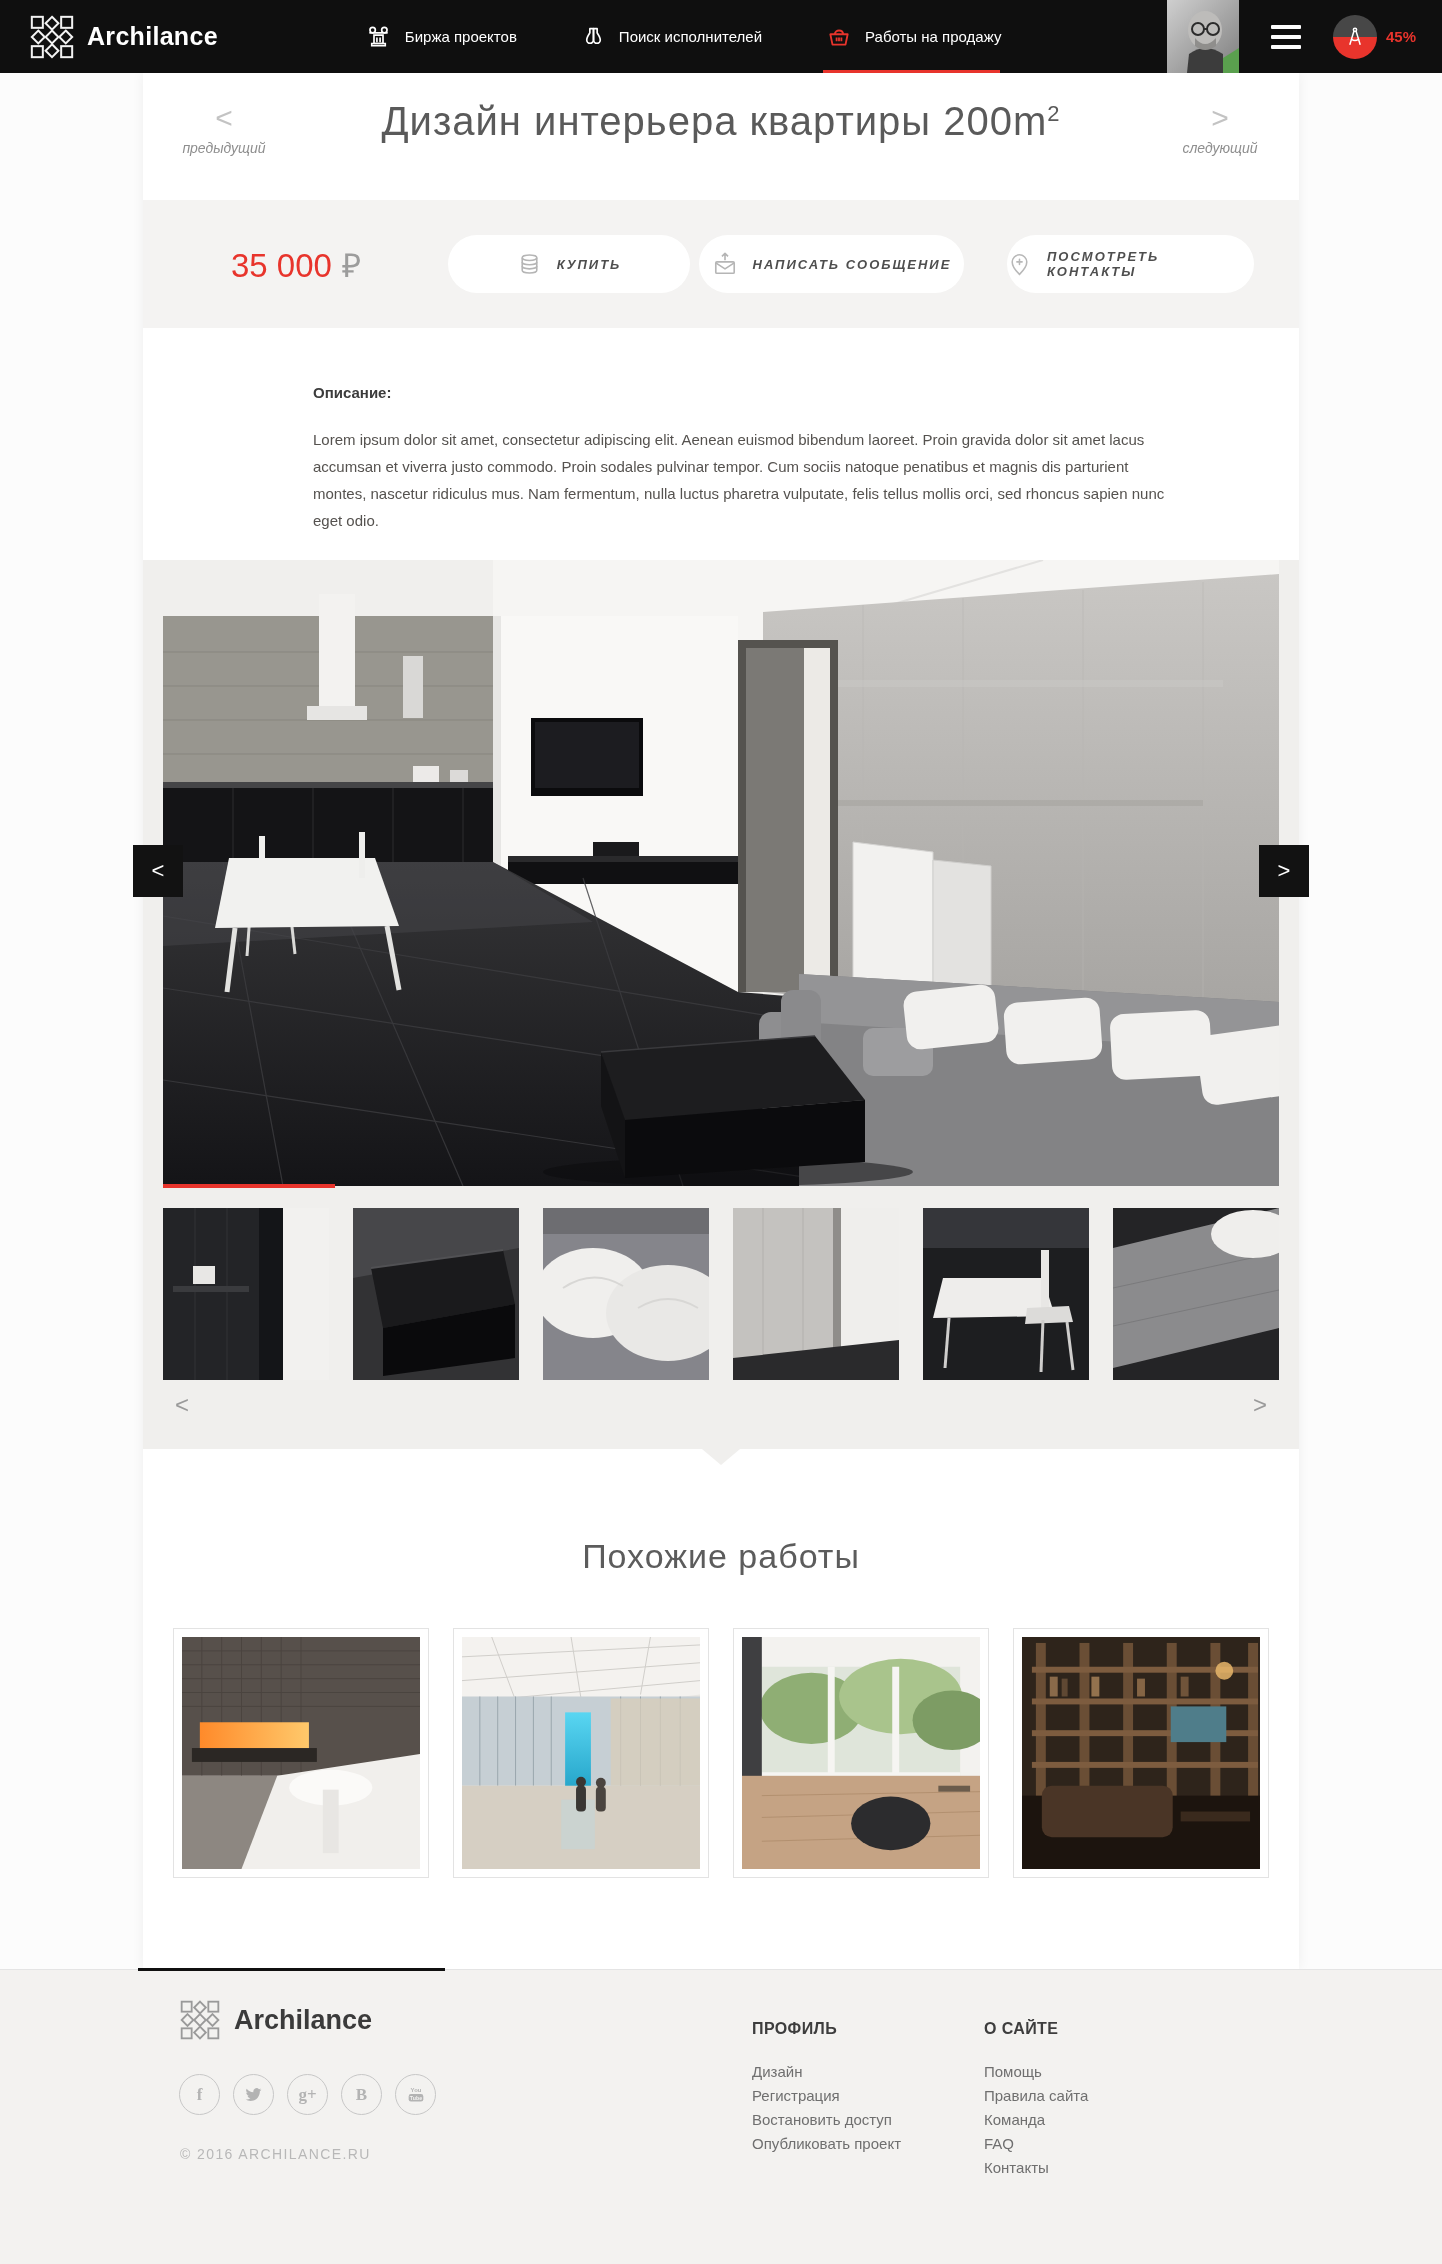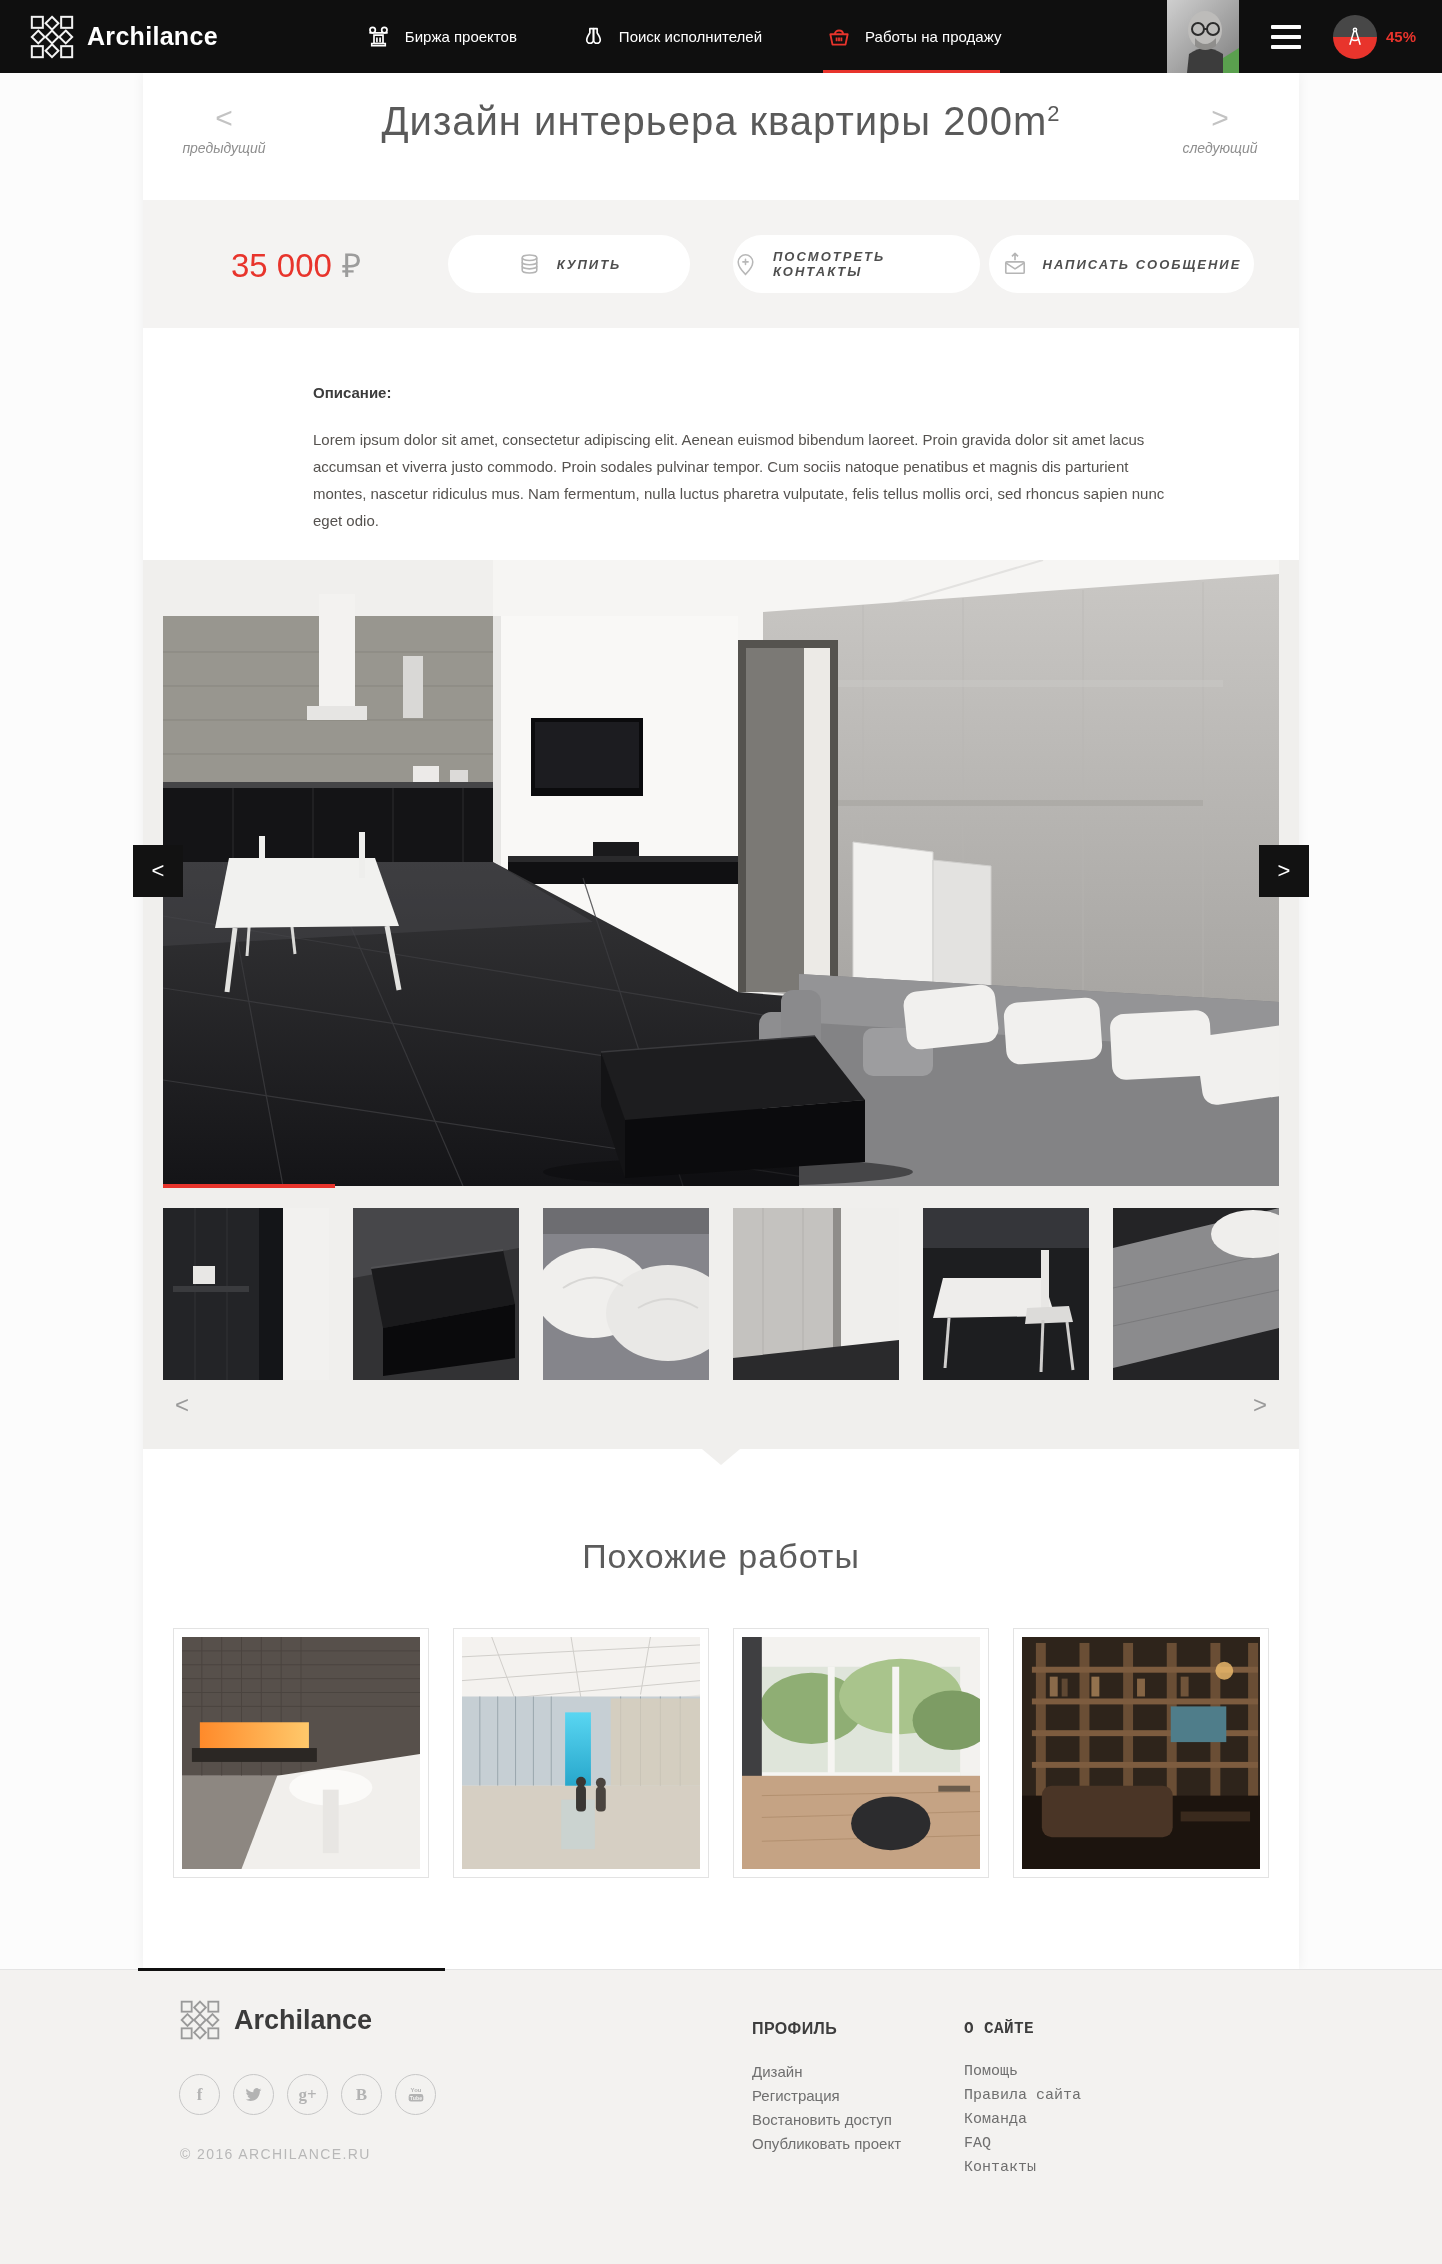--- a/index.html
+++ b/index.html
@@ -77,21 +77,21 @@
   
   .footer { height:295px; background:#f3f2f0; position:relative; border-top:1px solid #e4e4e4; }
   .footer::before { content:""; position:absolute; left:138px; top:-2px; width:307px; height:3px; background:#101010; }
   .f-brand { position:absolute; left:180px; top:30px; display:flex; align-items:center; gap:14px; cursor:pointer; }
   .f-brand span { font-size:27px; font-weight:700; color:#3b3b3b; }
   .socials { position:absolute; left:179px; top:104px; display:flex; gap:13px; }
   .soc { width:41px; height:41px; border:1px solid #c7c7c7; border-radius:50%; display:flex; align-items:center; justify-content:center;
     color:#b3b3b3; cursor:pointer; font-weight:700; font-size:17px; font-family:"Liberation Serif", serif; }
   .copyright { position:absolute; left:180px; top:176px; font-size:14px; color:#b8b8b8; letter-spacing:1.4px; }
   .f-col { position:absolute; top:50px; }
-  .f-col.profile { left:752px; } .f-col.about { left:964px;font-family:Liberation Mono, monospace; }
+  .f-col.profile { left:752px; } .f-col.about { left:984px; }
   .f-col h4 { margin:0 0 22px; font-size:16px; color:#3d3d3d; letter-spacing:.4px; }
   .f-col a { display:block; font-size:15px; color:#6f6f6f; line-height:24px; text-decoration:none; cursor:pointer; }
 </style>
 </head>
 <body>
 
 <div class="header">
   <div class="logo">
     <svg width="44" height="44" viewBox="0 0 48 48">
       <g fill="none" stroke="#f2f2f2" stroke-width="2.2">
@@ -202,38 +202,38 @@
       <svg width="25" height="25" viewBox="0 0 24 24">
         <g fill="none" stroke="#b5b5b5" stroke-width="1.5">
           <ellipse cx="12" cy="5.5" rx="7" ry="2.6"></ellipse>
           <path d="M5 5.5 v12 c0 1.5 3.1 2.7 7 2.7 s7 -1.2 7 -2.7 v-12"></path>
           <path d="M5 9.5 c0 1.5 3.1 2.7 7 2.7 s7 -1.2 7 -2.7"></path>
           <path d="M5 13.5 c0 1.5 3.1 2.7 7 2.7 s7 -1.2 7 -2.7"></path>
         </g>
       </svg>
       <span>КУПИТЬ</span>
     </div>
-    <div class="btn btn-contacts">
-      <svg width="25" height="25" viewBox="0 0 24 24">
-        <g fill="none" stroke="#b8b8b8" stroke-width="1.5" stroke-linecap="round">
-          <path d="M12 21.5 C12 21.5 5 14.8 5 9.7 a7 7 0 0 1 14 0 C19 14.8 12 21.5 12 21.5 Z"></path>
-          <path d="M12 7 v5 M9.5 9.5 h5"></path>
-        </g>
-      </svg>
-      <span>ПОСМОТРЕТЬ КОНТАКТЫ</span>
-    </div>
     <div class="btn btn-msg">
       <svg width="26" height="26" viewBox="0 0 24 24">
         <g fill="none" stroke="#b5b5b5" stroke-width="1.5" stroke-linejoin="round">
           <rect x="3.5" y="10" width="17" height="10.5" rx="1"></rect>
           <path d="M3.5 11 L12 16.5 L20.5 11"></path>
           <path d="M12 8.5 V2.5 M9.2 5 L12 2.2 L14.8 5"></path>
         </g>
       </svg>
       <span>НАПИСАТЬ СООБЩЕНИЕ</span>
+    </div>
+    <div class="btn btn-contacts">
+      <svg width="25" height="25" viewBox="0 0 24 24">
+        <g fill="none" stroke="#b8b8b8" stroke-width="1.5" stroke-linecap="round">
+          <path d="M12 21.5 C12 21.5 5 14.8 5 9.7 a7 7 0 0 1 14 0 C19 14.8 12 21.5 12 21.5 Z"></path>
+          <path d="M12 7 v5 M9.5 9.5 h5"></path>
+        </g>
+      </svg>
+      <span>ПОСМОТРЕТЬ КОНТАКТЫ</span>
     </div>
   </div>
 
   <div class="desc">
     <h3>Описание:</h3>
     <p>Lorem ipsum dolor sit amet, consectetur adipiscing elit. Aenean euismod bibendum laoreet. Proin gravida dolor sit amet lacus accumsan et viverra justo commodo. Proin sodales pulvinar tempor. Cum sociis natoque penatibus et magnis dis parturient montes, nascetur ridiculus mus. Nam fermentum, nulla luctus pharetra vulputate, felis tellus mollis orci, sed rhoncus sapien nunc eget odio.</p>
   </div>
 
   <div class="gallery">
     <div class="main-photo">

